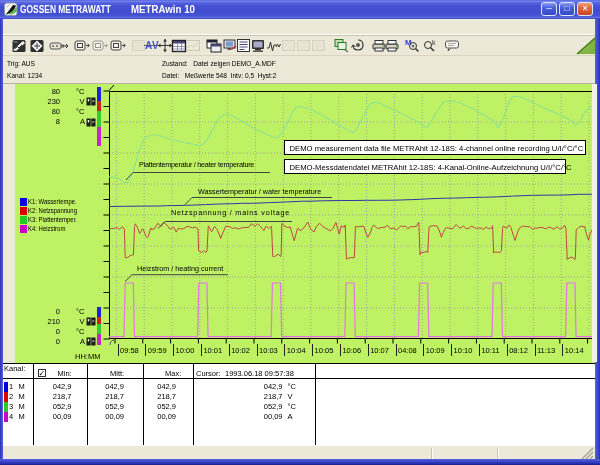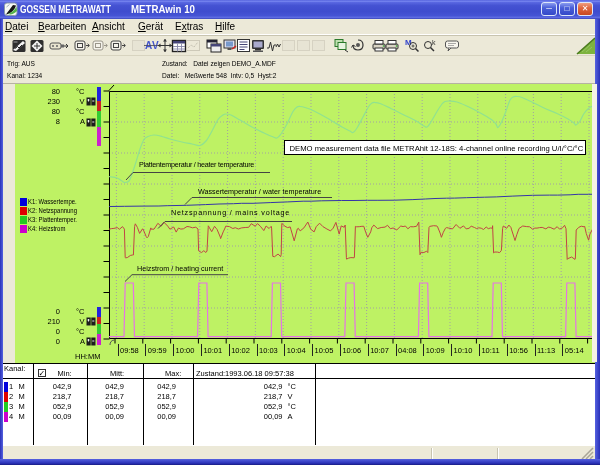--- a/index.html
+++ b/index.html
@@ -45,28 +45,20 @@
         <rect x="0.5" y="1" width="12.5" height="12.5" rx="2.5" fill="#f6f8f4" stroke="#8899aa"></rect>
         <path d="M2 12.5 C5 12.5 10.5 9 12 3.5 L9 3 C6 7 4 9.5 2 12.5 Z" fill="#151515"></path>
         <path d="M4 12 C7 11 10 8.5 12.5 5 L13 9 C10 12 7 13 4 12 Z" fill="#55b34a"></path>
         <path d="M2.5 5 l3-2.5" stroke="#8899aa" stroke-width="0.8"></path>
       </svg></div>
 <span class="abs ttext" style="left:20px;transform:scaleX(0.84);transform-origin:left center">GOSSEN METRAWATT</span>
 <span class="abs ttext" style="left:131px;transform:scaleX(0.97);transform-origin:left center">METRAwin 10</span>
 <div class="abs tbtn" style="left:541px">─</div>
 <div class="abs tbtn" style="left:559px">□</div>
 <div class="abs tbtn close" style="left:577px">✕</div>
-<div class="abs menubar">
-      <span style="left:2px"><u>D</u>atei</span>
-      <span style="left:35px"><u>B</u>earbeiten</span>
-      <span style="left:89px"><u>A</u>nsicht</span>
-      <span style="left:135px"><u>G</u>erät</span>
-      <span style="left:172px">E<u>x</u>tras</span>
-      <span style="left:212px"><u>H</u>ilfe</span>
-    </div>
 <div class="abs mline"></div>
 <div class="abs toolbar">
       <div class="ico" style="left:8px"><svg width="16" height="15" viewBox="0 0 16 15">
           <rect x="1.5" y="2" width="13" height="12" rx="1.5" fill="#2e2e2e"></rect>
           <path d="M2 12 L12 3 L14 5 L5 13 Z" fill="#f4f4f4"></path>
           <path d="M4 10.5 l2.5-2 1.5 1.5 3-3" stroke="#222" fill="none" stroke-width="1"></path>
           <rect x="2.5" y="3" width="4" height="2" fill="#666"></rect>
         </svg></div>
       <div class="ico" style="left:26px"><svg width="16" height="15" viewBox="0 0 16 15">
           <rect x="1.5" y="2" width="13" height="12" rx="1.5" fill="#2e2e2e"></rect>
@@ -284,25 +276,25 @@
 <span class="tlab" style="left:355.2px;top:262px">10:07</span>
 <div class="abs" style="left:380.5px;top:260px;width:1px;height:12px;background:#222"></div>
 <span class="tlab" style="left:383.0px;top:262px">04:08</span>
 <div class="abs" style="left:408.3px;top:260px;width:1px;height:12px;background:#222"></div>
 <span class="tlab" style="left:410.8px;top:262px">10:09</span>
 <div class="abs" style="left:436.1px;top:260px;width:1px;height:12px;background:#222"></div>
 <span class="tlab" style="left:438.6px;top:262px">10:10</span>
 <div class="abs" style="left:463.9px;top:260px;width:1px;height:12px;background:#222"></div>
 <span class="tlab" style="left:466.4px;top:262px">10:11</span>
 <div class="abs" style="left:491.7px;top:260px;width:1px;height:12px;background:#222"></div>
-<span class="tlab" style="left:494.2px;top:262px">10:56</span>
+<span class="tlab" style="left:494.2px;top:262px">08:12</span>
 <div class="abs" style="left:519.5px;top:260px;width:1px;height:12px;background:#222"></div>
 <span class="tlab" style="left:522.0px;top:262px">11:13</span>
 <div class="abs" style="left:547.3px;top:260px;width:1px;height:12px;background:#222"></div>
-<span class="tlab" style="left:549.8px;top:262px">05:14</span>
+<span class="tlab" style="left:549.8px;top:262px">10:14</span>
 <svg class="abs" style="left:0;top:0;overflow:visible" width="594" height="279" viewBox="0 0 594 279">
         <g transform="translate(-3,-84)">
           <path d="M104.4 91 V339 M132.2 91 V339 M160.0 91 V339 M187.8 91 V339 M215.6 91 V339 M243.4 91 V339 M271.2 91 V339 M299.0 91 V339 M326.8 91 V339 M354.6 91 V339 M382.4 91 V339 M410.2 91 V339 M438.0 91 V339 M465.8 91 V339 M493.6 91 V339 M521.4 91 V339 M549.2 91 V339 M577.0 91 V339 M97 122 H592 M97 153 H592 M97 184 H592 M97 215 H592 M97 246 H592 M97 277 H592 M97 308 H592 " stroke="#a2a2a2" stroke-width="1" fill="none" stroke-dasharray="1 2"></path>
           <path d="M97.5 91.5 H592 M97.5 91.5 V338.5 M97.5 338.5 H592" stroke="#000" fill="none"></path>
           <path d="M91.5 91.0 h6 M91.5 106.5 h6 M91.5 122.0 h6 M91.5 137.5 h6 M91.5 153.0 h6 M91.5 168.5 h6 M91.5 184.0 h6 M91.5 199.5 h6 M91.5 215.0 h6 M91.5 230.5 h6 M91.5 246.0 h6 M91.5 261.5 h6 M91.5 277.0 h6 M91.5 292.5 h6 M91.5 308.0 h6 M91.5 323.5 h6 M91.5 339.0 h6 " stroke="#000" stroke-width="1" fill="none"></path>
           <path d="M103.0 339 v4.5 M130.8 339 v4.5 M158.6 339 v4.5 M186.4 339 v4.5 M214.2 339 v4.5 M242.0 339 v4.5 M269.8 339 v4.5 M297.6 339 v4.5 M325.4 339 v4.5 M353.2 339 v4.5 M381.0 339 v4.5 M408.8 339 v4.5 M436.6 339 v4.5 M464.4 339 v4.5 M492.2 339 v4.5 M520.0 339 v4.5 M547.8 339 v4.5 M575.6 339 v4.5 " stroke="#000" stroke-width="1" fill="none"></path>
           <path d="M97 90.5 L102 85" stroke="#000" stroke-width="1"></path>
           <path d="M102 340 a5 5 0 0 0 -4 5" stroke="#555" fill="none" stroke-width="1"></path>
           <path d="M97.0 176.5 C98.3 176.8 102.8 177.2 105.0 178.0 C107.2 178.8 108.7 180.2 110.0 181.0 C111.3 181.8 111.8 182.5 113.0 182.5 C114.2 182.5 115.8 182.4 117.0 181.0 C118.2 179.6 118.8 177.2 120.0 174.0 C121.2 170.8 122.7 166.2 124.0 162.0 C125.3 157.8 126.7 152.8 128.0 149.0 C129.3 145.2 130.7 141.6 132.0 139.5 C133.3 137.4 134.3 137.2 136.0 136.5 C137.7 135.8 139.7 135.0 142.0 135.0 C144.3 135.0 147.3 135.8 150.0 136.5 C152.7 137.2 154.7 138.1 158.0 139.0 C161.3 139.9 166.3 141.2 170.0 142.0 C173.7 142.8 177.0 143.4 180.0 144.0 C183.0 144.6 185.7 146.0 188.0 145.5 C190.3 145.0 192.0 143.4 194.0 141.0 C196.0 138.6 198.0 134.6 200.0 131.0 C202.0 127.4 204.2 122.2 206.0 119.5 C207.8 116.8 209.7 115.9 211.0 115.0 C212.3 114.1 212.7 114.0 214.0 114.0 C215.3 114.0 216.7 114.0 219.0 115.0 C221.3 116.0 224.5 118.0 228.0 120.0 C231.5 122.0 236.0 124.8 240.0 127.0 C244.0 129.2 248.7 131.4 252.0 133.0 C255.3 134.6 257.8 135.7 260.0 136.5 C262.2 137.3 263.5 138.4 265.0 138.0 C266.5 137.6 267.3 136.3 269.0 134.0 C270.7 131.7 273.0 127.8 275.0 124.0 C277.0 120.2 279.3 114.3 281.0 111.5 C282.7 108.7 283.8 107.8 285.0 107.0 C286.2 106.2 286.7 106.4 288.0 106.5 C289.3 106.6 290.7 106.8 293.0 107.5 C295.3 108.2 298.3 109.2 302.0 111.0 C305.7 112.8 310.3 115.3 315.0 118.0 C319.7 120.7 326.2 124.8 330.0 127.0 C333.8 129.2 336.2 130.1 338.0 131.0 C339.8 131.9 339.8 133.0 341.0 132.5 C342.2 132.0 343.3 130.6 345.0 128.0 C346.7 125.4 349.0 120.7 351.0 117.0 C353.0 113.3 355.5 108.3 357.0 106.0 C358.5 103.7 359.0 103.6 360.0 103.0 C361.0 102.4 361.7 102.4 363.0 102.5 C364.3 102.6 365.5 102.6 368.0 103.5 C370.5 104.4 374.0 106.1 378.0 108.0 C382.0 109.9 387.5 112.8 392.0 115.0 C396.5 117.2 401.7 119.7 405.0 121.5 C408.3 123.3 410.3 125.1 412.0 126.0 C413.7 126.9 413.8 127.7 415.0 127.0 C416.2 126.3 417.3 124.6 419.0 122.0 C420.7 119.4 423.2 114.5 425.0 111.5 C426.8 108.5 428.7 105.7 430.0 104.0 C431.3 102.3 431.8 102.0 433.0 101.5 C434.2 101.0 435.0 100.9 437.0 101.0 C439.0 101.1 441.2 100.8 445.0 102.0 C448.8 103.2 455.5 106.3 460.0 108.5 C464.5 110.7 468.7 113.1 472.0 115.0 C475.3 116.9 478.0 118.5 480.0 120.0 C482.0 121.5 483.0 122.8 484.0 124.0 C485.0 125.2 485.0 128.0 486.0 127.5 C487.0 127.0 488.7 123.8 490.0 121.0 C491.3 118.2 492.7 114.5 494.0 111.0 C495.3 107.5 496.8 102.3 498.0 100.0 C499.2 97.7 499.8 97.6 501.0 97.0 C502.2 96.4 503.5 96.4 505.0 96.5 C506.5 96.6 507.5 96.6 510.0 97.5 C512.5 98.4 516.3 100.2 520.0 102.0 C523.7 103.8 527.8 106.1 532.0 108.0 C536.2 109.9 541.0 111.7 545.0 113.5 C549.0 115.3 553.2 117.4 556.0 119.0 C558.8 120.6 560.7 122.0 562.0 123.0 C563.3 124.0 563.0 125.3 564.0 125.0 C565.0 124.7 566.7 122.9 568.0 121.0 C569.3 119.1 570.5 115.7 572.0 113.5 C573.5 111.3 575.5 109.2 577.0 108.0 C578.5 106.8 579.7 106.3 581.0 106.0 C582.3 105.7 583.8 105.9 585.0 106.0 C586.2 106.1 586.8 106.3 588.0 106.5 C589.2 106.7 591.3 106.9 592.0 107.0 " fill="none" stroke="#90e290" stroke-width="1.2" stroke-linejoin="round"></path>
           <polyline points="97.0,206.5 112.5,206.3 112.5,206.3 130.0,206.1 130.0,206.1 146.9,206.0 146.9,206.0 155.2,205.7 155.2,205.7 174.6,205.3 174.6,205.3 193.4,204.6 193.4,204.6 207.0,204.0 207.0,204.0 221.5,203.7 221.5,203.7 229.7,203.3 229.7,203.3 241.0,203.3 241.0,203.3 258.2,202.6 258.2,202.6 275.8,201.9 275.8,201.9 291.2,201.2 291.2,201.2 299.2,201.2 299.2,201.2 309.7,200.8 309.7,200.8 329.5,200.5 329.5,200.5 341.0,200.5 341.0,200.5 355.5,200.3 355.5,200.3 365.9,200.3 365.9,200.3 382.2,200.2 382.2,200.2 400.9,199.6 400.9,199.6 413.3,199.0 413.3,199.0 423.0,198.5 423.0,198.5 434.6,198.2 434.6,198.2 442.7,198.1 442.7,198.1 454.7,197.7 454.7,197.7 472.6,197.2 472.6,197.2 484.3,196.9 484.3,196.9 500.8,196.1 500.8,196.1 520.5,195.3 520.5,195.3 537.5,195.1 537.5,195.1 545.7,195.1 545.7,195.1 558.1,194.8 558.1,194.8 566.2,194.3 566.2,194.3 576.4,194.3 576.4,194.3 586.8,194.2 586.8,194.2 592.0,194.4" fill="none" stroke="#3535a8" stroke-width="1"></polyline>
@@ -312,35 +304,36 @@
           <path d="M173 204.5 L180 197.5 H320" stroke="#444" fill="none"></path>
           <path d="M146 228.5 L153 221.5 H280" stroke="#444" fill="none"></path>
           <path d="M113 281.5 L120 274.7 H216" stroke="#444" fill="none"></path>
         </g>
       </svg>
 <span class="cal" style="left:124px;top:76px;letter-spacing:-0.24px">Plattentemperatur / heater temperature</span>
 <span class="cal" style="left:183px;top:102.5px">Wassertemperatur / water temperature</span>
 <span class="cal" style="left:156px;top:123.5px;letter-spacing:0.8px">Netzspannung / mains voltage</span>
 <span class="cal" style="left:122px;top:180px">Heizstrom / heating current</span>
 <div class="demo" style="left:268.5px;top:56px;width:302px;height:15px">DEMO measurement data file METRAhit 12-18S: 4-channel online recording U/I/°C/°C</div>
+<div class="demo" style="left:268.5px;top:75px;width:282px;height:15px">DEMO-Messdatendatei METRAhit 12-18S: 4-Kanal-Online-Aufzeichnung U/I/°C/°C</div>
 </div>
 <div class="abs tbl">
 <div class="vline" style="left:29.5px;top:0px;height:81px"></div>
 <div class="vline" style="left:84px;top:0px;height:81px"></div>
 <div class="vline" style="left:139.5px;top:0px;height:81px"></div>
 <div class="vline" style="left:189.5px;top:0px;height:81px"></div>
 <div class="vline" style="left:312px;top:0px;height:81px"></div>
 <div class="hline" style="left:0px;top:14px;width:594px"></div>
 <div class="hline" style="left:0px;top:81px;width:594px"></div>
 <span style="left:1px;top:0">Kanal:</span>
 <span class="abs" style="left:34.5px;top:4.5px;width:8.5px;height:8.5px;background:#fff;border:1px solid #333;font-size:8px;line-height:8px;text-align:center">✓</span>
 <span style="left:54.5px;top:4.5px">Min:</span>
 <span style="left:107px;top:4.5px">Mitt:</span>
 <span style="left:162px;top:4.5px">Max:</span>
-<span style="left:193px;top:4.5px">Zustand:</span>
+<span style="left:193px;top:4.5px">Cursor:</span>
 <span style="left:222px;top:4.5px">1993.06.18 09:57:38</span>
 <div class="cbar" style="left:1px;top:17.5px;background:#0000dd"></div>
 <span style="left:6px;top:17.5px">1</span>
 <span style="left:15.5px;top:17.5px">M</span>
 <span style="left:44.5px;top:17.5px;width:24px;text-align:right">042,9</span>
 <span style="left:97px;top:17.5px;width:24px;text-align:right">042,9</span>
 <span style="left:149px;top:17.5px;width:24px;text-align:right">042,9</span>
 <span style="left:255.5px;top:17.5px;width:24px;text-align:right">042,9</span>
 <span style="left:284.5px;top:17.5px">°C</span>
 <div class="cbar" style="left:1px;top:27.8px;background:#dd0000"></div>

